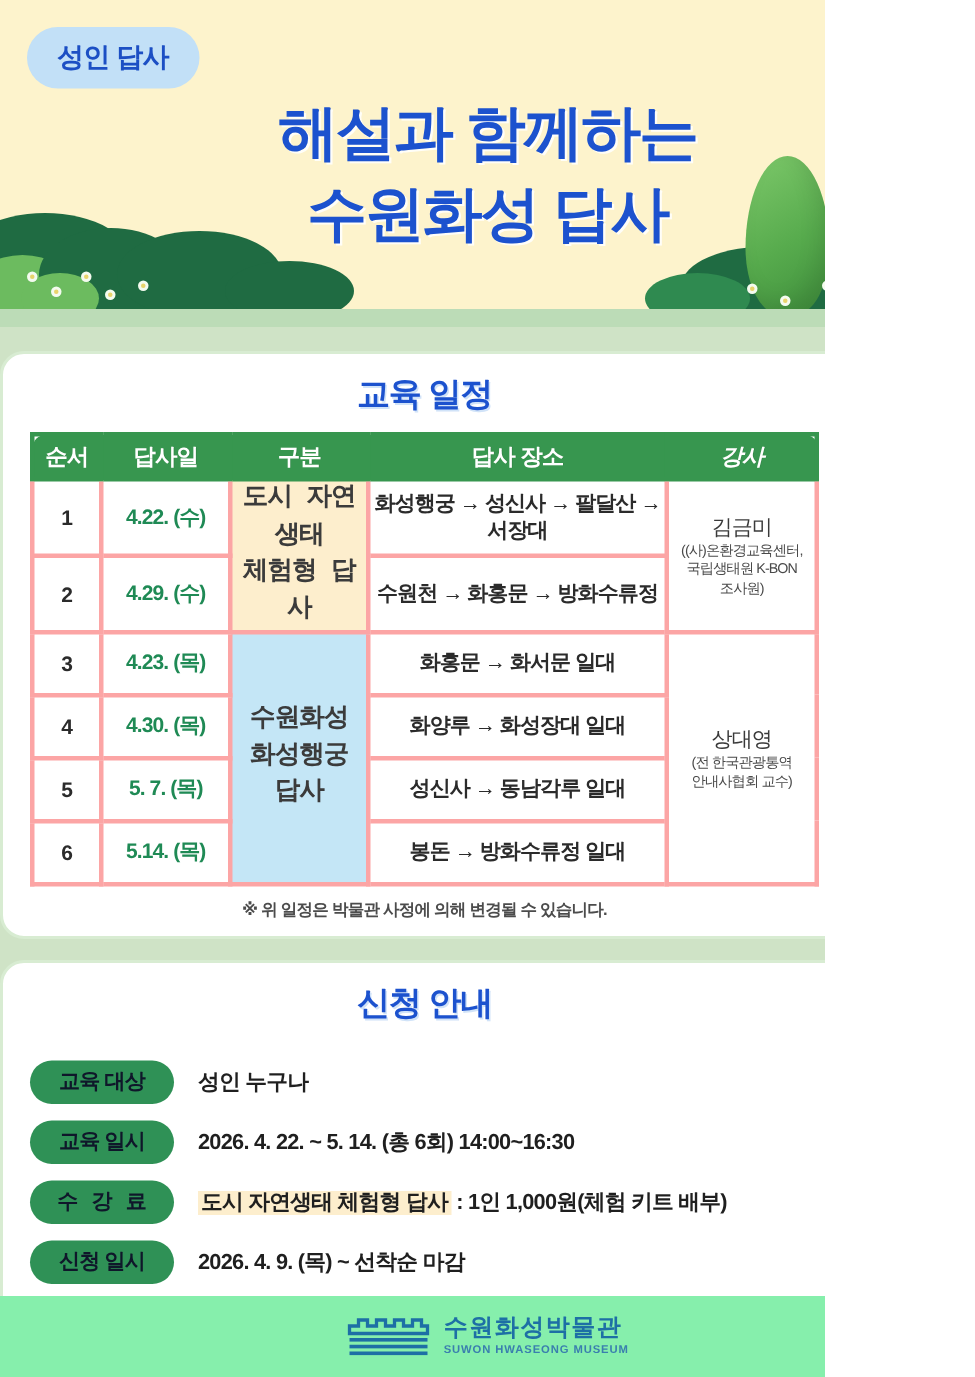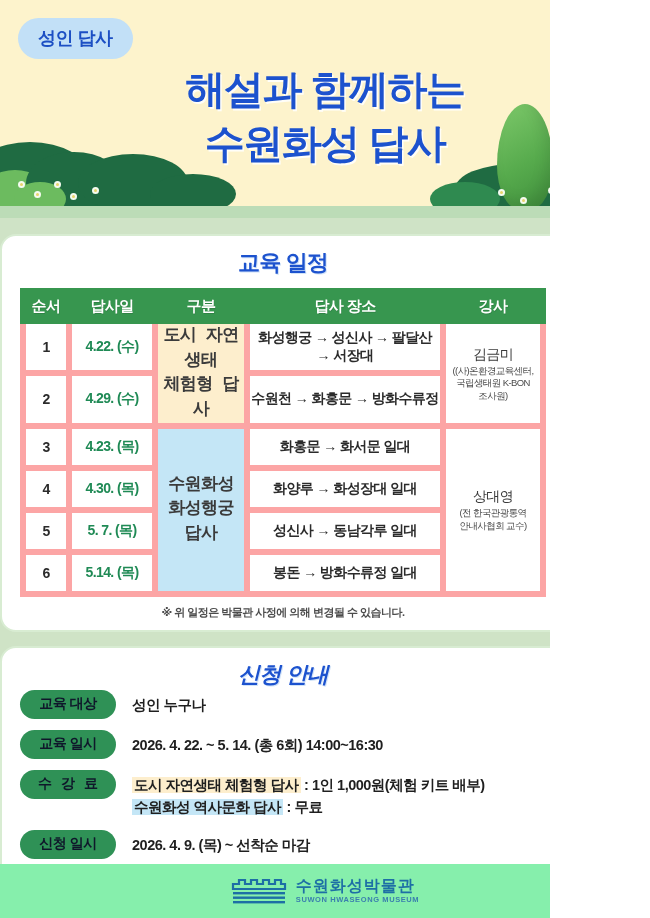--- a/index.html
+++ b/index.html
@@ -144,36 +144,36 @@
   
   #schedule-card { margin-top: 16px; padding: 12px 18px 10px; }
   #schedule-card .card-title { margin-bottom: 10px; }
 
   table.sched {
     width: 100%;
     border-collapse: collapse;
     table-layout: fixed;
   }
   table.sched th, table.sched td {
-    border: 6px solid #fca5a5;
+    border: 3px solid #fca5a5;
     text-align: center;
     vertical-align: middle;
     letter-spacing: -0.6px;
   }
   table.sched thead th {
     background: #37964f;
     color: #ffffff;
     font-size: 15px;
     font-weight: 700;
     height: 30px;
     border-color: #37964f;
     text-shadow: 0.5px 0.5px 0 rgba(0,0,0,0.12);
   }
   table.sched thead th:first-child { border-top-left-radius: 8px; }
-  table.sched thead th:last-child  { border-top-right-radius: 8px; }
+  table.sched thead th:last-child  { border-top-right-radius: 8px; font-style: italic; }
 
   td.c-no {
     font-size: 14px;
     font-weight: 700;
     color: #2b2b2b;
     height: 42px;
   }
   td.c-date {
     font-size: 14px;
     font-weight: 700;
@@ -207,21 +207,21 @@
     margin-top: 8px;
     text-align: center;
     font-size: 11px;
     font-weight: 700;
     color: #4c4c4c;
     letter-spacing: -0.5px;
   }
 
   
   #apply-card { margin-top: 14px; padding: 12px 18px 16px; }
-  #apply-card .card-title { margin-bottom: 0; font-style: italic; }
+  #apply-card .card-title { margin-bottom: 23px; }
 
   .info-row {
     display: flex;
     align-items: flex-start;
     margin-bottom: 11px;
   }
   .info-row:last-child { margin-bottom: 0; }
 
   .pill {
     flex: 0 0 auto;
@@ -420,21 +420,20 @@
 
     <div class="info-row">
       <div class="pill">교육 일시</div>
       <div class="info-val">2026. 4. 22. ~ 5. 14. (총 6회) 14:00~16:30</div>
     </div>
 
     <div class="info-row">
       <div class="pill spaced">수 강 료</div>
       <div class="info-val">
         <span class="vline"><span class="hl-eco">도시 자연생태 체험형 답사</span><span> : 1인 1,000원(체험 키트 배부)</span></span>
-        <span class="vline"><span class="hl-hist">수원화성 역사문화 답사</span><span> : 무료</span></span>
       </div>
     </div>
 
     <div class="info-row">
       <div class="pill">신청 일시</div>
       <div class="info-val">2026. 4. 9. (목) ~ 선착순 마감</div>
     </div>
 
     <div class="info-row">
       <div class="pill">신청 방법</div>

